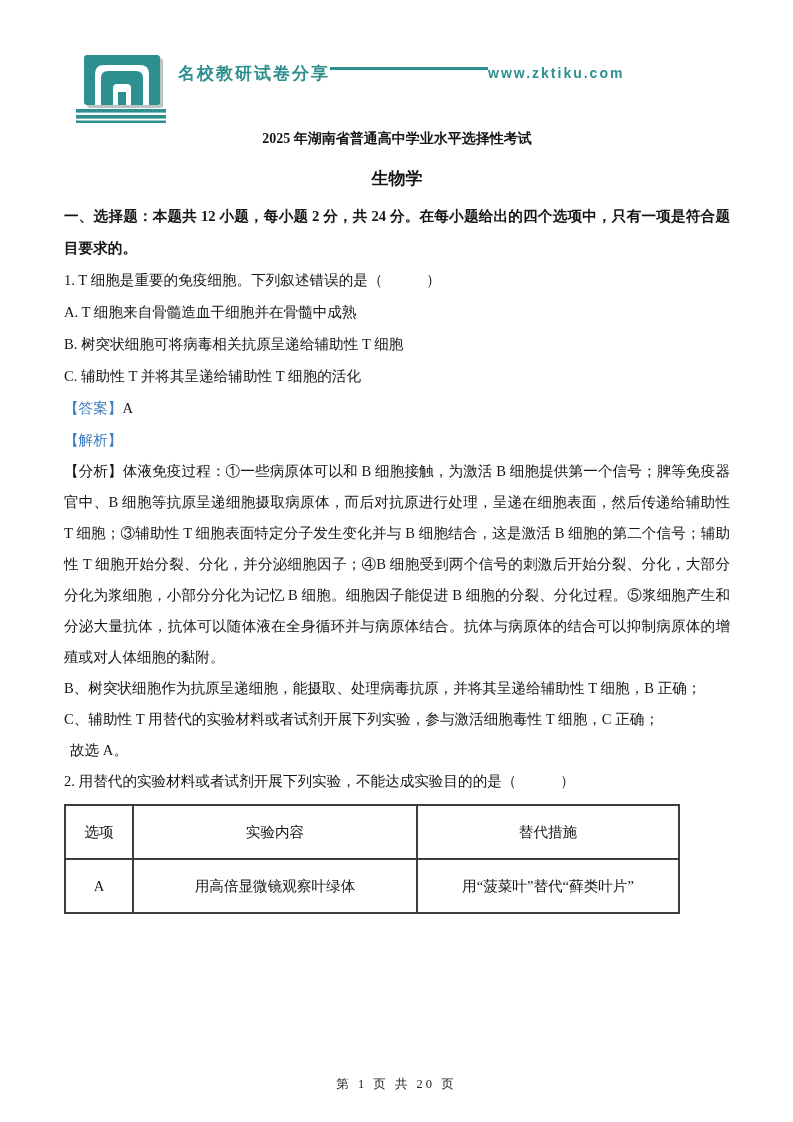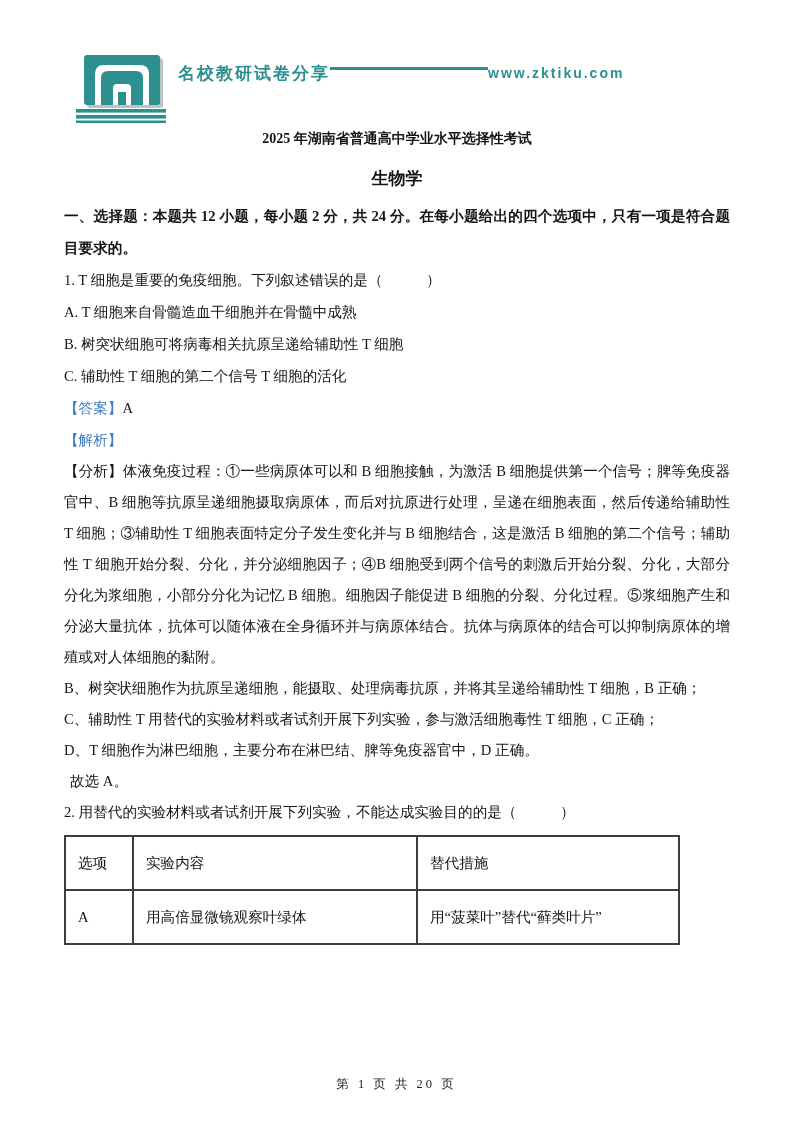--- a/index.html
+++ b/index.html
@@ -47,21 +47,21 @@
   
   table.exp{
     border-collapse:collapse;margin-top:7px;
     font-size:14.6px;
   }
   table.exp td{
     border:2px solid #3d3d3d;
     padding:6px 12px;
     vertical-align:middle;
     height:40px;
-    text-align:left;
+    text-align:center;
   }
   td.c-opt{width:42px;}
   td.c-exp{width:258px;}
   td.c-sub{width:236px;}
   
   .footer{
     position:absolute;left:0;right:0;top:1036px;
     text-align:center;font-size:12.5px;color:#222;
     letter-spacing:3px;
     margin-top:40px;
@@ -93,30 +93,29 @@
 
   <div class="doc">
     <h1 class="doc-title">2025 年湖南省普通高中学业水平选择性考试</h1>
     <h2 class="doc-subject">生物学</h2>
 
     <p class="sec-head">一、选择题：本题共 12 小题，每小题 2 分，共 24 分。在每小题给出的四个选项中，只有一项是符合题目要求的。</p>
 
     <p>1. T 细胞是重要的免疫细胞。下列叙述错误的是（　　　）</p>
     <p>A. T 细胞来自骨髓造血干细胞并在骨髓中成熟</p>
     <p>B. 树突状细胞可将病毒相关抗原呈递给辅助性 T 细胞</p>
-    <p>C. 辅助性 T 细胞的第二个信号 T 细胞的活化</p>
+    <p>C. 辅助性 T 并将其呈递给辅助性 T 细胞的活化</p>
 
     <p><span class="blue">【答案】</span><span>A</span></p>
     <p><span class="blue">【解析】</span></p>
 
     <div class="dense">
       <p>【分析】体液免疫过程：①一些病原体可以和 B 细胞接触，为激活 B 细胞提供第一个信号；脾等免疫器官中、B 细胞等抗原呈递细胞摄取病原体，而后对抗原进行处理，呈递在细胞表面，然后传递给辅助性 T 细胞；③辅助性 T 细胞表面特定分子发生变化并与 B 细胞结合，这是激活 B 细胞的第二个信号；辅助性 T 细胞开始分裂、分化，并分泌细胞因子；④B 细胞受到两个信号的刺激后开始分裂、分化，大部分分化为浆细胞，小部分分化为记忆 B 细胞。细胞因子能促进 B 细胞的分裂、分化过程。⑤浆细胞产生和分泌大量抗体，抗体可以随体液在全身循环并与病原体结合。抗体与病原体的结合可以抑制病原体的增殖或对人体细胞的黏附。</p>
       <p>B、树突状细胞作为抗原呈递细胞，能摄取、处理病毒抗原，并将其呈递给辅助性 T 细胞，B 正确；</p>
       <p>C、辅助性 T 用替代的实验材料或者试剂开展下列实验，参与激活细胞毒性 T 细胞，C 正确；</p>
-      <p>D、T 细胞作为淋巴细胞，主要分布在淋巴结、脾等免疫器官中，D 正确。</p>
       <p class="indent-small">故选 A。</p>
       <p>2. 用替代的实验材料或者试剂开展下列实验，不能达成实验目的的是（　　　）</p>
     </div>
 
     <table class="exp">
       <tbody>
         <tr>
           <td class="c-opt">选项</td>
           <td class="c-exp">实验内容</td>
           <td class="c-sub">替代措施</td>

